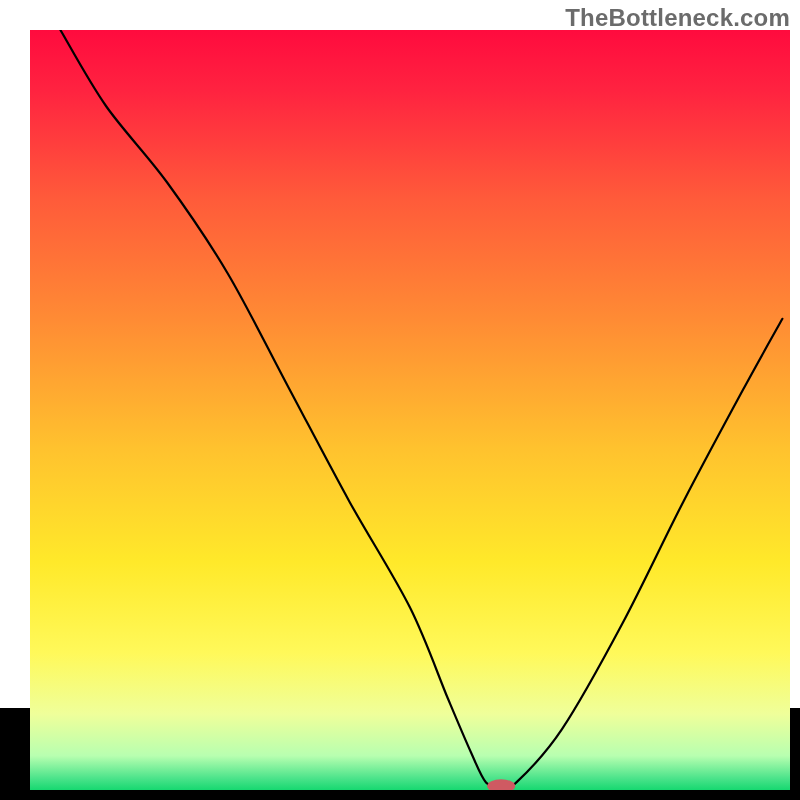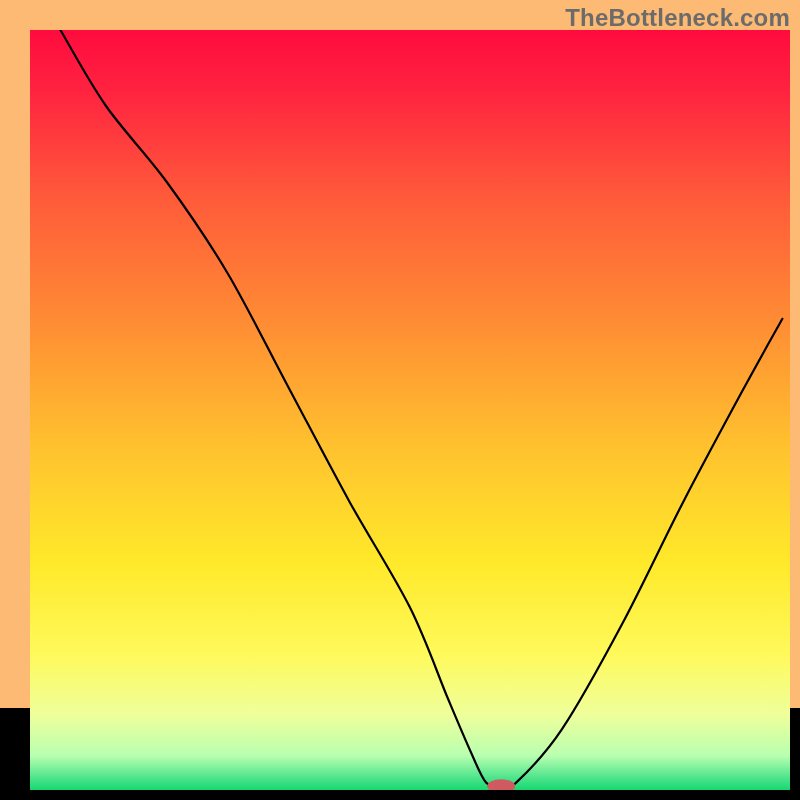--- a/index.html
+++ b/index.html
@@ -7,21 +7,21 @@
     padding: 0;
     width: 800px;
     height: 800px;
     background: #000;
     overflow: hidden;
   }
   .container {
     position: relative;
     width: 800px;
     height: 708px;
-    background: #fdba74;
+    background: #ffffff;
   }
   .watermark {
     position: absolute;
     top: 4px;
     right: 10px;
     font-family: Arial, Helvetica, sans-serif;
     font-size: 24px;
     font-weight: 600;
     color: #6b6b6b;
     letter-spacing: 0.2px;

